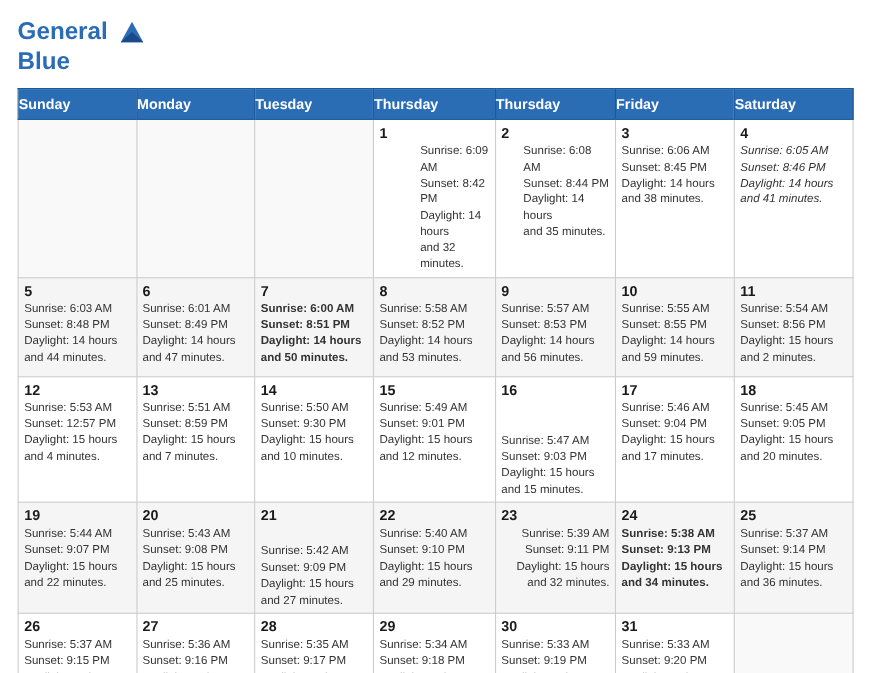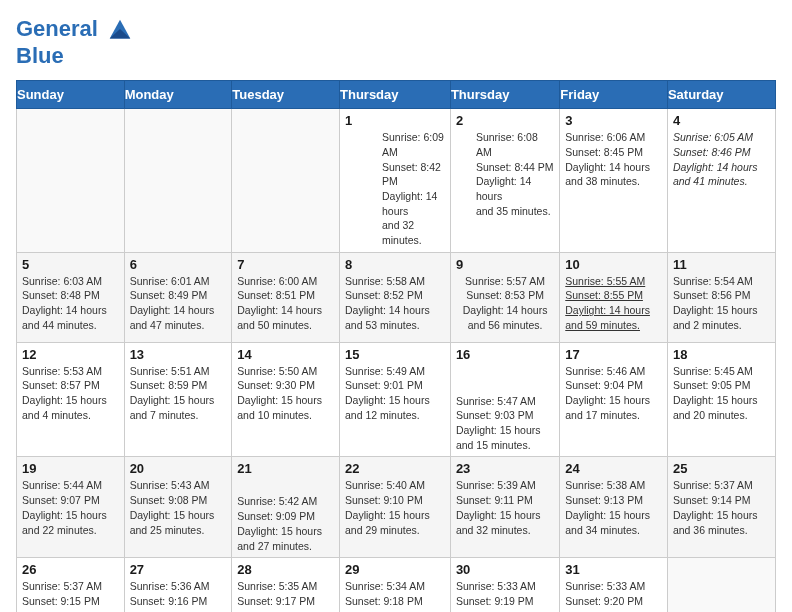--- a/index.html
+++ b/index.html
@@ -163,59 +163,59 @@
         </td>
         <td>
           <span class="day-number">6</span>
           <div class="day-info" style="white-space: pre-line;">Sunrise: 6:01 AM
 Sunset: 8:49 PM
 Daylight: 14 hours
 and 47 minutes.</div>
         </td>
         <td>
           <span class="day-number">7</span>
-          <div class="day-info" style="white-space: pre-line;">Sunrise: 6:00 AM
+          <div class="day-info" style="white-space: pre-line; font-weight: bold;">Sunrise: 6:00 AM
 Sunset: 8:51 PM
 Daylight: 14 hours
 and 50 minutes.</div>
         </td>
         <td>
           <span class="day-number">8</span>
           <div class="day-info" style="white-space: pre-line;">Sunrise: 5:58 AM
 Sunset: 8:52 PM
 Daylight: 14 hours
 and 53 minutes.</div>
         </td>
         <td>
           <span class="day-number">9</span>
-          <div class="day-info" style="white-space: pre-line; text-align: center;">Sunrise: 5:57 AM
+          <div class="day-info" style="white-space: pre-line;">Sunrise: 5:57 AM
 Sunset: 8:53 PM
 Daylight: 14 hours
 and 56 minutes.</div>
         </td>
         <td>
           <span class="day-number">10</span>
-          <div class="day-info" style="white-space: pre-line; text-decoration: underline;">Sunrise: 5:55 AM
+          <div class="day-info" style="white-space: pre-line;">Sunrise: 5:55 AM
 Sunset: 8:55 PM
 Daylight: 14 hours
 and 59 minutes.</div>
         </td>
         <td>
           <span class="day-number">11</span>
           <div class="day-info" style="white-space: pre-line;">Sunrise: 5:54 AM
 Sunset: 8:56 PM
 Daylight: 15 hours
 and 2 minutes.</div>
         </td>
       </tr>
       <tr>
         <td>
           <span class="day-number">12</span>
           <div class="day-info" style="white-space: pre-line;">Sunrise: 5:53 AM
-Sunset: 8:57 PM
+Sunset: 12:57 PM
 Daylight: 15 hours
 and 4 minutes.</div>
         </td>
         <td>
           <span class="day-number">13</span>
           <div class="day-info" style="white-space: pre-line;">Sunrise: 5:51 AM
 Sunset: 8:59 PM
 Daylight: 15 hours
 and 7 minutes.</div>
         </td>
@@ -279,28 +279,28 @@
         </td>
         <td>
           <span class="day-number">22</span>
           <div class="day-info" style="white-space: pre-line;">Sunrise: 5:40 AM
 Sunset: 9:10 PM
 Daylight: 15 hours
 and 29 minutes.</div>
         </td>
         <td>
           <span class="day-number">23</span>
-          <div class="day-info" style="white-space: pre-line;">Sunrise: 5:39 AM
+          <div class="day-info" style="white-space: pre-line; text-align: right;">Sunrise: 5:39 AM
 Sunset: 9:11 PM
 Daylight: 15 hours
 and 32 minutes.</div>
         </td>
         <td>
           <span class="day-number">24</span>
-          <div class="day-info" style="white-space: pre-line;">Sunrise: 5:38 AM
+          <div class="day-info" style="white-space: pre-line; font-weight: bold;">Sunrise: 5:38 AM
 Sunset: 9:13 PM
 Daylight: 15 hours
 and 34 minutes.</div>
         </td>
         <td>
           <span class="day-number">25</span>
           <div class="day-info" style="white-space: pre-line;">Sunrise: 5:37 AM
 Sunset: 9:14 PM
 Daylight: 15 hours
 and 36 minutes.</div>

